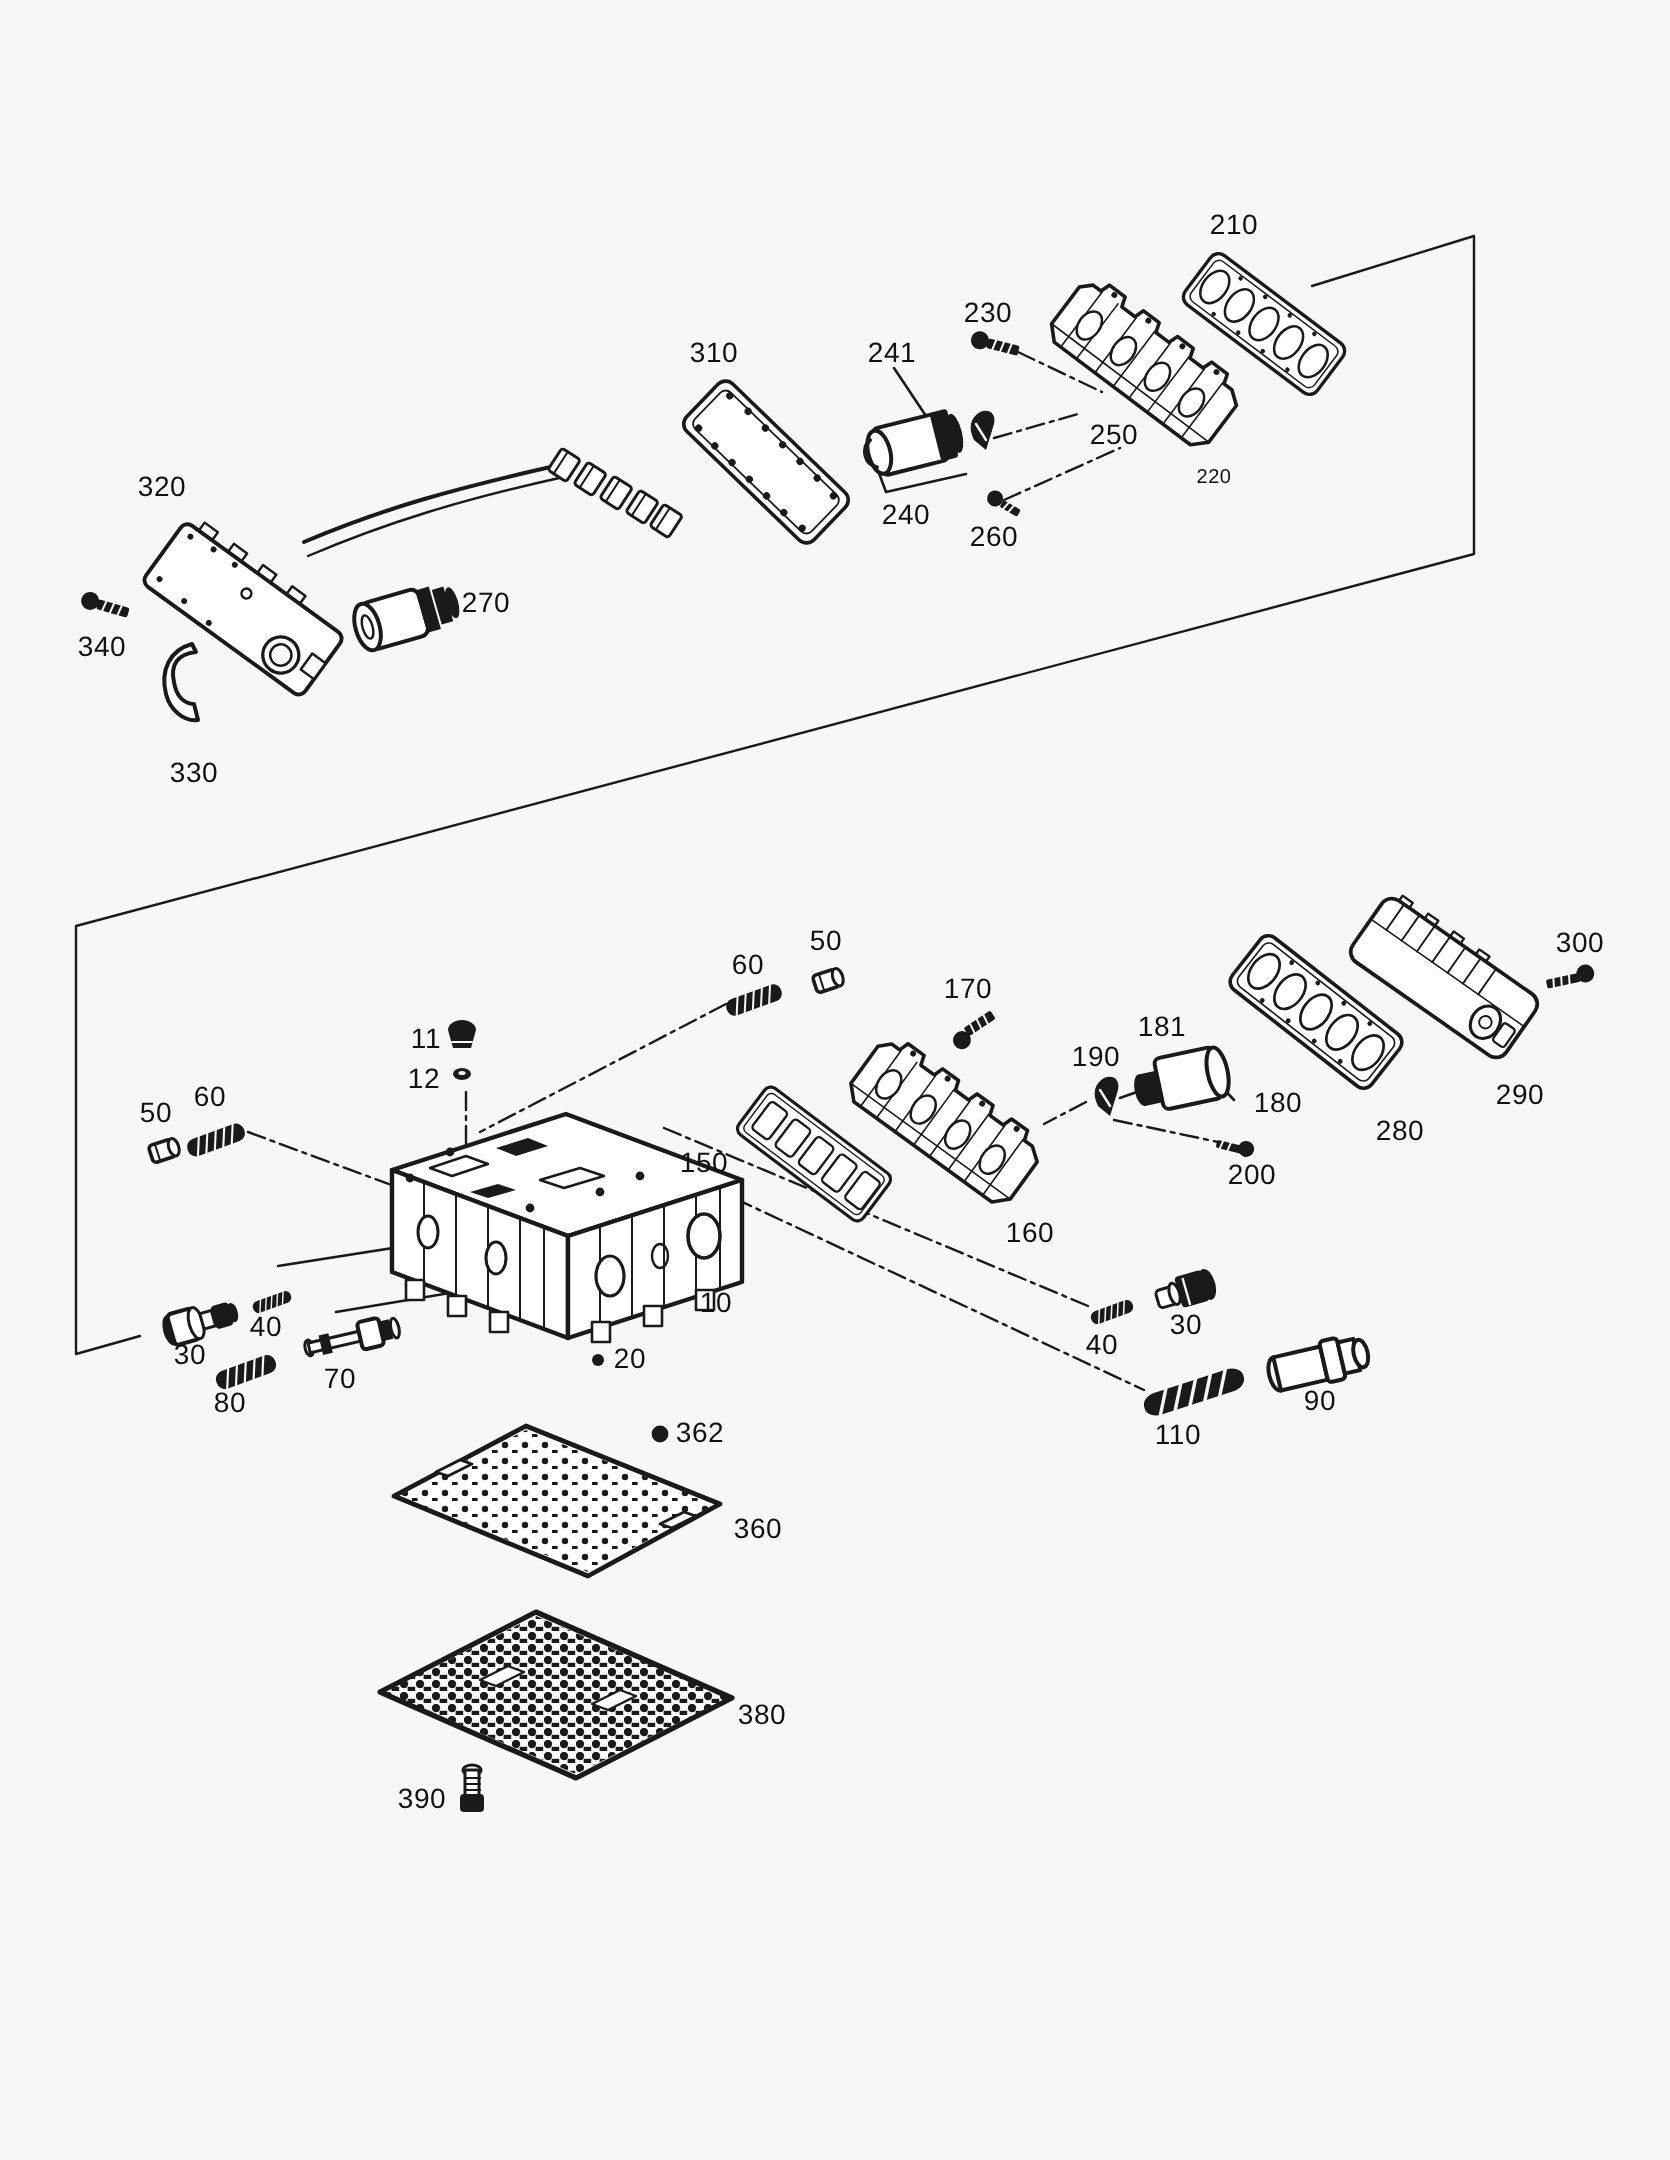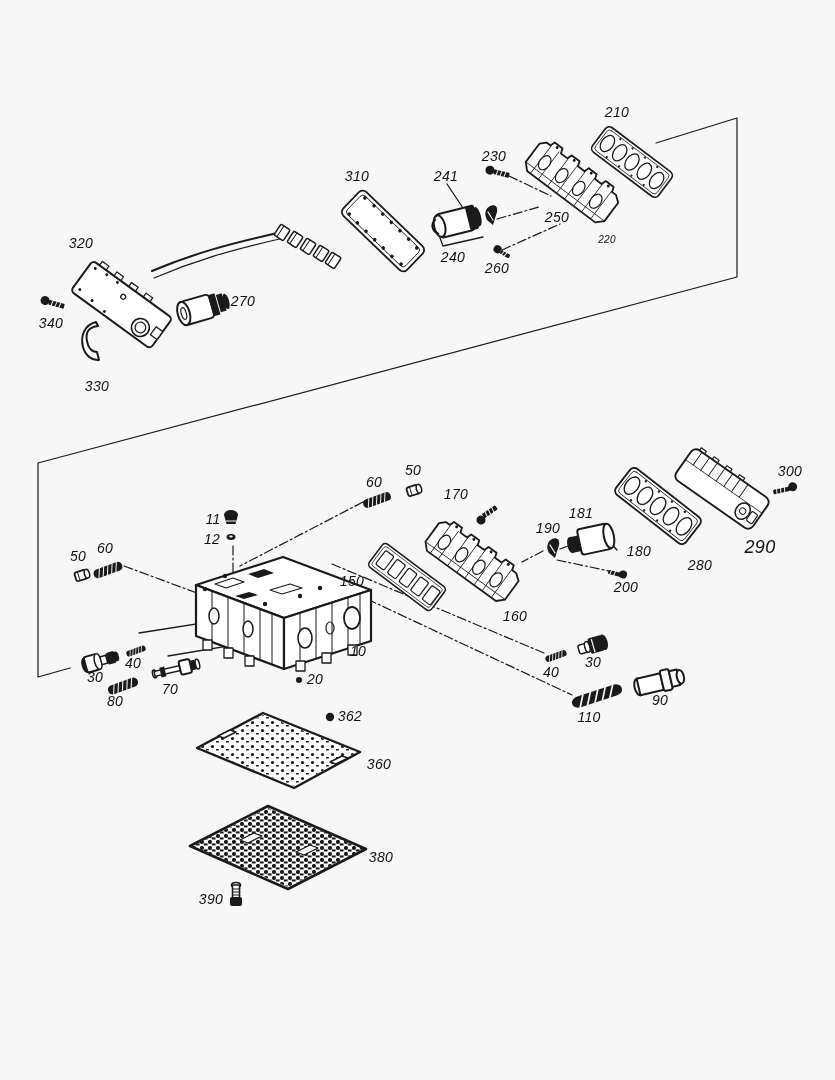--- a/index.html
+++ b/index.html
@@ -1,18 +1,18 @@
 <!DOCTYPE html>
 <html style="--bg: #f7f7f7; --ink: #1a1a1a; --label: #111111;"><head>
 <meta charset="utf-8">
 <style>
   :root { --bg:#f7f7f7; --ink:#1a1a1a; --label:#111111; }
   html,body{margin:0;padding:0;}
   body{background:var(--bg);font-family:"Liberation Sans",sans-serif;}
-  .stage{position:relative;width:835px;height:1080px;background:var(--bg);overflow:hidden;font-style:italic;}
+  .stage{position:relative;width:835px;height:1080px;background:var(--bg);overflow:hidden;}
   .stage svg{position:absolute;left:0;top:0;}
   #callout-layer{position:absolute;inset:0;pointer-events:none;}
   .callout{position:absolute;transform:translate(-50%,-50%);font-size:14px;color:var(--label);
            letter-spacing:.3px;white-space:nowrap;}
 </style>
 </head>
 <body>
 
 <div class="stage">
 <svg width="835" height="1080" viewBox="0 0 835 1080">
@@ -417,23 +417,23 @@
       <span class="callout" style="left: 357px; top: 176px; font-size: 14px;">310</span>
       <span class="callout" style="left: 518px; top: 217px; font-size: 14px; margin-left: 39px;">250</span>
       <span class="callout" style="left: 607px; top: 239px; font-size: 10px;">220</span>
       <span class="callout" style="left: 453px; top: 257px; font-size: 14px;">240</span>
       <span class="callout" style="left: 497px; top: 268px; font-size: 14px;">260</span>
       <span class="callout" style="left: 81px; top: 243px; font-size: 14px;">320</span>
       <span class="callout" style="left: 243px; top: 301px; font-size: 14px;">270</span>
       <span class="callout" style="left: 51px; top: 323px; font-size: 14px;">340</span>
       <span class="callout" style="left: 97px; top: 386px; font-size: 14px;">330</span>
       <span class="callout" style="left: 790px; top: 471px; font-size: 14px;">300</span>
-      <span class="callout" style="left: 760px; top: 547px; font-size: 18px;">290</span>
+      <span class="callout" style="left: 760px; top: 547px; font-size: 14px;">290</span>
       <span class="callout" style="left: 700px; top: 565px; font-size: 14px;">280</span>
-      <span class="callout" style="left: 456px; top: 494px; font-size: 14px;">170</span>
+      <span class="callout" style="left: 484px; top: 494px; font-size: 14px;">170</span>
       <span class="callout" style="left: 581px; top: 513px; font-size: 14px;">181</span>
       <span class="callout" style="left: 548px; top: 528px; font-size: 14px;">190</span>
       <span class="callout" style="left: 639px; top: 551px; font-size: 14px;">180</span>
       <span class="callout" style="left: 626px; top: 587px; font-size: 14px;">200</span>
       <span class="callout" style="left: 515px; top: 616px; font-size: 14px;">160</span>
       <span class="callout" style="left: 352px; top: 549px; font-size: 14px; margin-top: 32px;">150</span>
       <span class="callout" style="left: 413px; top: 470px; font-size: 14px;">50</span>
       <span class="callout" style="left: 374px; top: 482px; font-size: 14px;">60</span>
       <span class="callout" style="left: 213px; top: 519px; font-size: 14px;">11</span>
       <span class="callout" style="left: 212px; top: 539px; font-size: 14px;">12</span>

